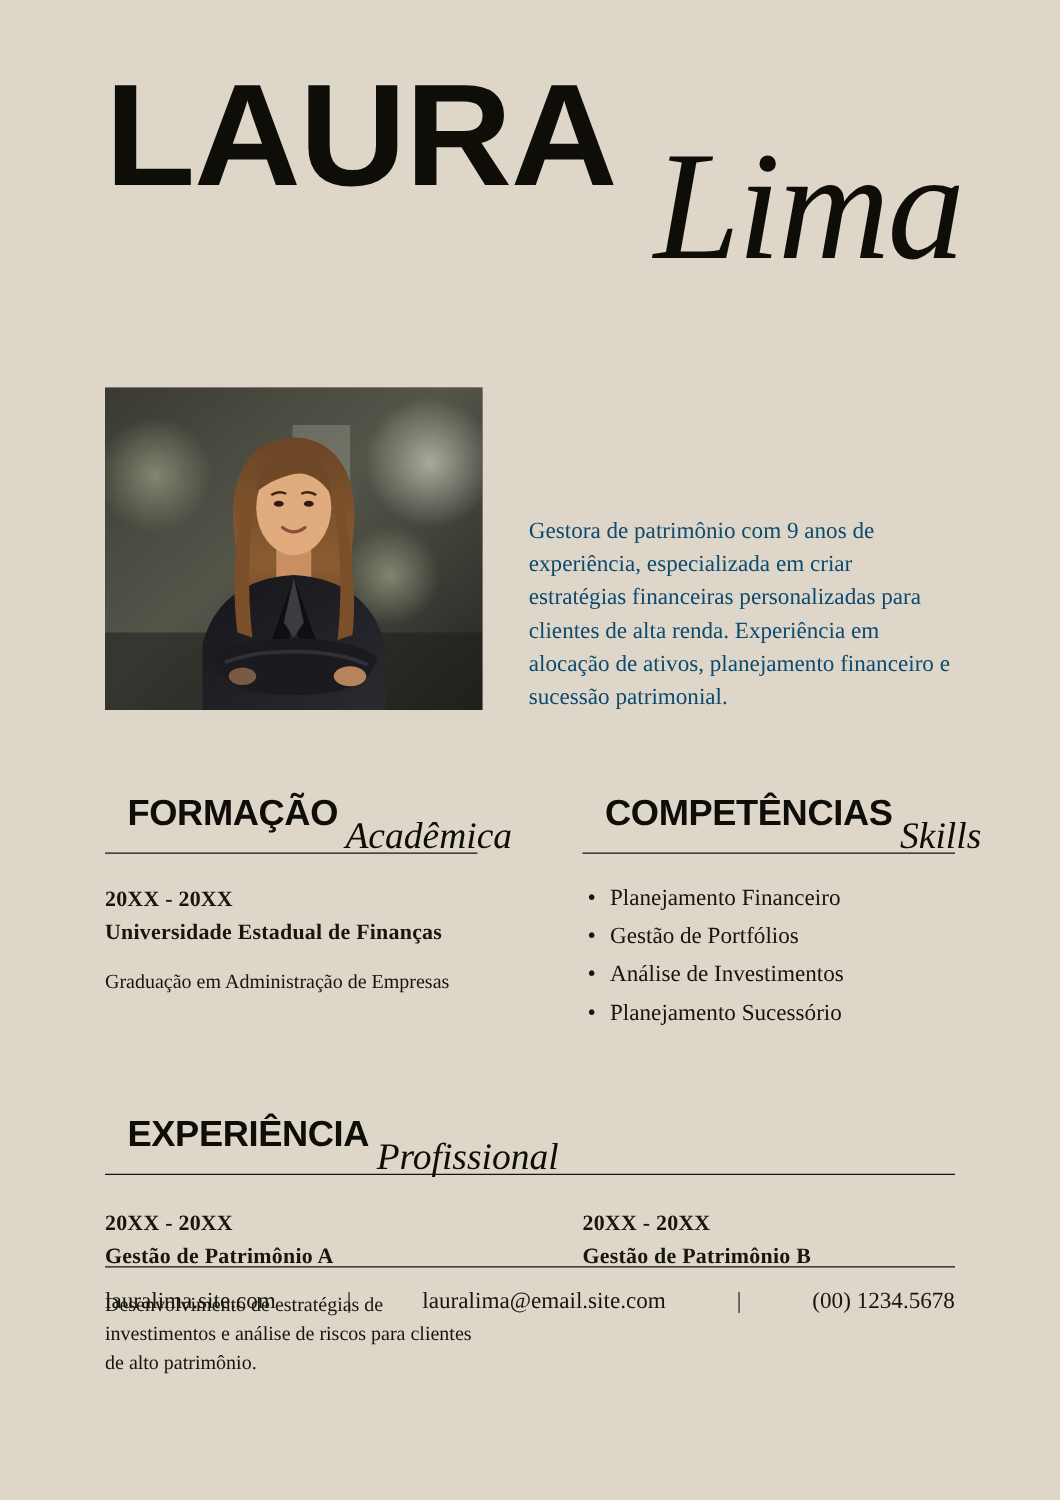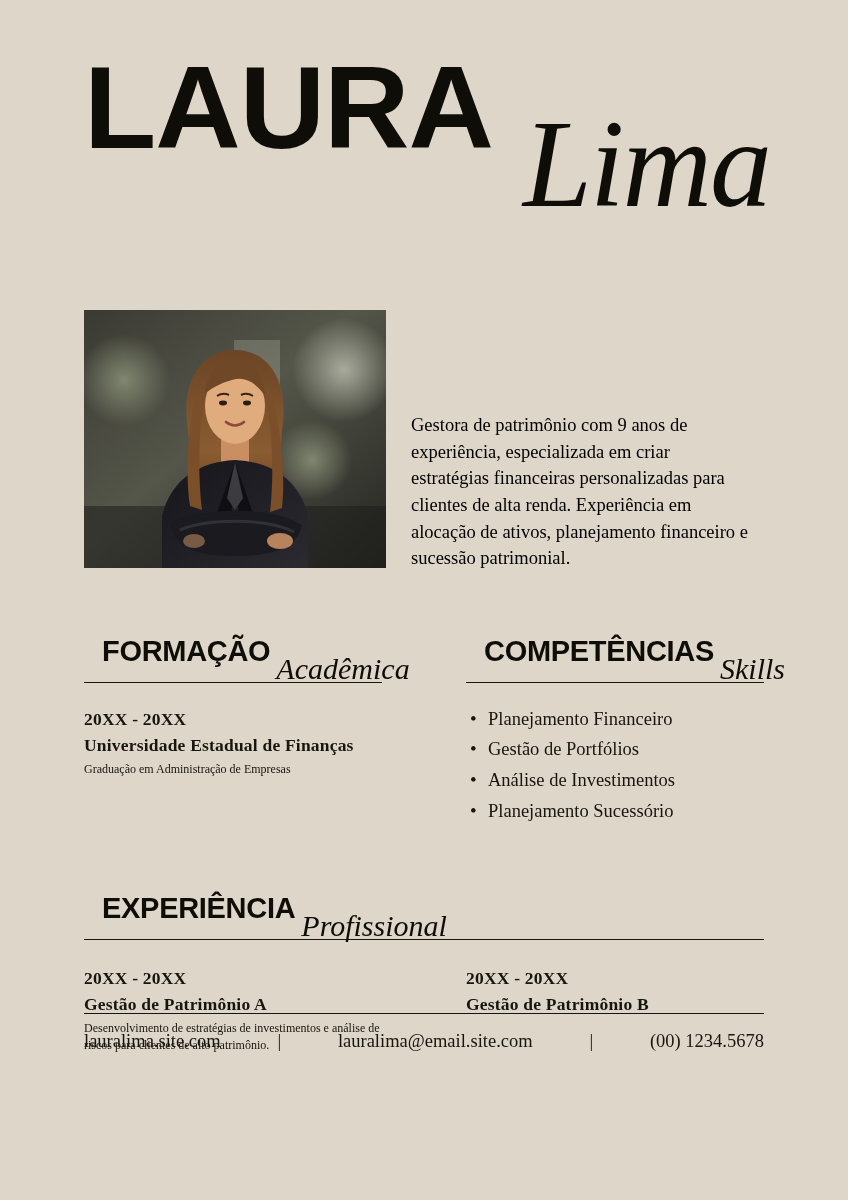--- a/index.html
+++ b/index.html
@@ -63,25 +63,25 @@
     width: 302px;
     height: 258px;
     flex: 0 0 302px;
     overflow: hidden;
     position: relative;
     background: #2c2a25;
   }
   .photo svg { display: block; }
 
   .profile-text {
-    margin-left: 25px;
+    margin-left: 37px;
     padding-top: 102px;
     font-size: 18.5px;
     line-height: 1.44;
-    color: #000000;
+    color: #0c4a6e;
     max-width: 340px;
   }
 
   
   .section-head {
     display: flex;
     align-items: baseline;
     gap: 10px;
     margin-left: 18px;
   }
@@ -121,23 +121,23 @@
     margin-top: 26px;
     letter-spacing: 0.2px;
   }
   .entry-title {
     font-weight: 700;
     font-size: 17.5px;
     margin-top: 5px;
     letter-spacing: 0.2px;
   }
   .entry-desc {
-    font-size: 12px;
+    font-size: 16px;
     line-height: 1.42;
-    margin-top: 5px;
+    margin-top: 19px;
   }
 
   ul.skills {
     list-style: none;
     margin: 24px 0 0 0;
     padding: 0;
   }
   ul.skills li {
     font-size: 18.5px;
     line-height: 1.33;

